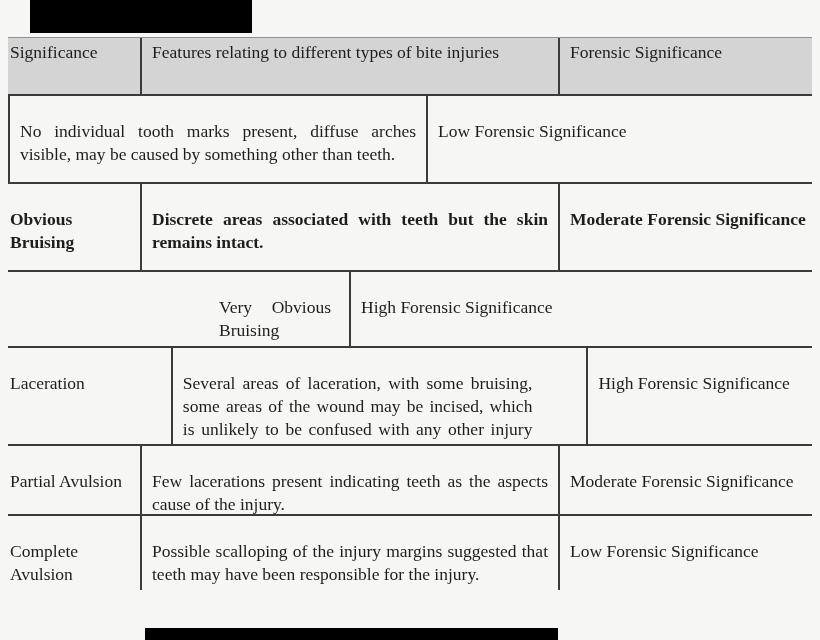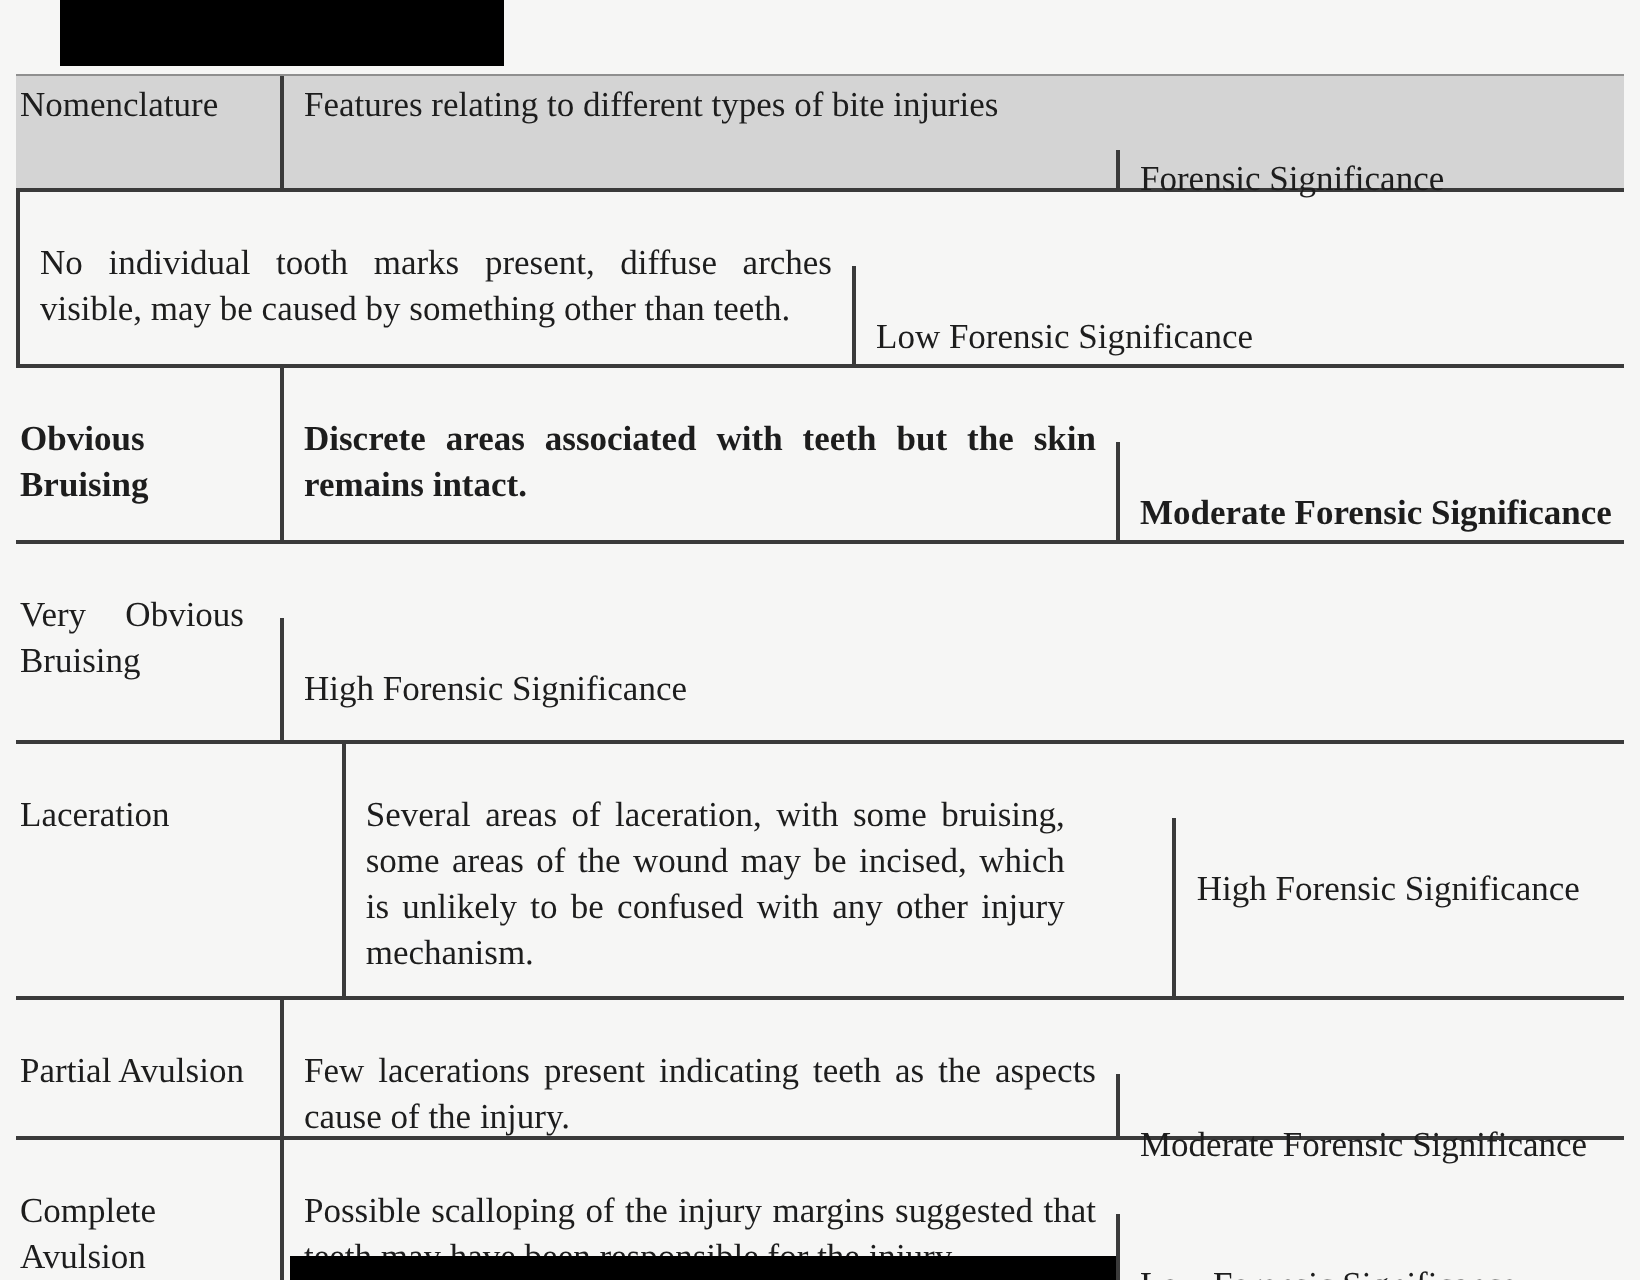--- a/index.html
+++ b/index.html
@@ -28,22 +28,22 @@
     box-sizing: border-box;
     border-bottom: 2px solid #3a3a3a;
   }
   .t-row.header {
     background: #d4d4d4;
     border-top: 1px solid #8f8f8f;
     height: 59px;
   }
   .t-row.r1 { height: 88px; }
   .t-row.r2 { height: 88px; font-weight: bold; }
-  .t-row.r3 { height: 100px; }
-  .t-row.r4 { height: 128px; gap: 44px; }
+  .t-row.r3 { height: 76px; justify-content: center; }
+  .t-row.r4 { height: 98px; gap: 44px; }
   .t-row.r5 { height: 70px; }
   .t-row.r6 { height: 74px; border-bottom: none; }
   .cell {
     box-sizing: border-box;
     overflow: hidden;
   }
   .c1 {
     width: 132px;
     padding: 24px 18px 0 2px;
     text-align: justify;
@@ -53,21 +53,20 @@
     border-left: 2px solid #3a3a3a;
     padding: 24px 10px 0 10px;
     text-align: justify;
   }
   .c3 {
     width: 254px;
     border-left: 2px solid #3a3a3a;
     padding: 24px 0 0 10px;
     white-space: nowrap;
     overflow: visible;
-    margin-top: 37px;
   }
   .t-row.header .cell {
     padding-top: 3px;
     text-align: left;
     white-space: nowrap;
   }
   .overlay-bar {
     position: absolute;
     background: #000000;
     z-index: 5;
@@ -86,21 +85,21 @@
   }
 </style>
 </head>
 <body>
 
 <div class="overlay-bar top"></div>
 
 <div class="injury-table">
 
   <div class="t-row header">
-    <div class="cell c1">Nomenclature</div>
+    <div class="cell c1">Significance</div>
     <div class="cell c2">Features relating to different types of bite injuries</div>
     <div class="cell c3">Forensic Significance</div>
   </div>
 
   <div class="t-row r1">
     <div class="cell c2">No individual tooth marks present, diffuse arches visible, may be caused by something other than teeth.</div>
     <div class="cell c3">Low Forensic Significance</div>
   </div>
 
   <div class="t-row r2">

